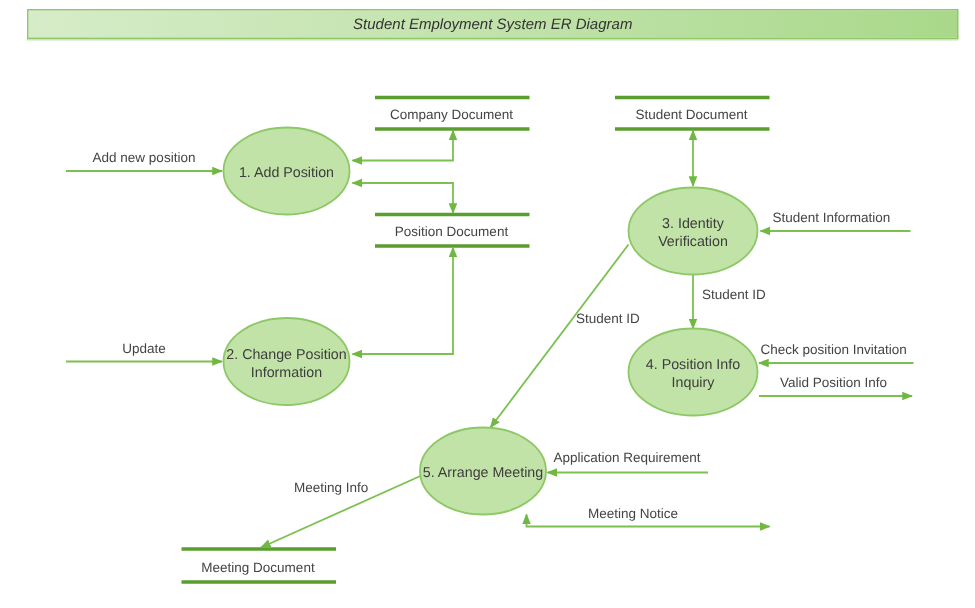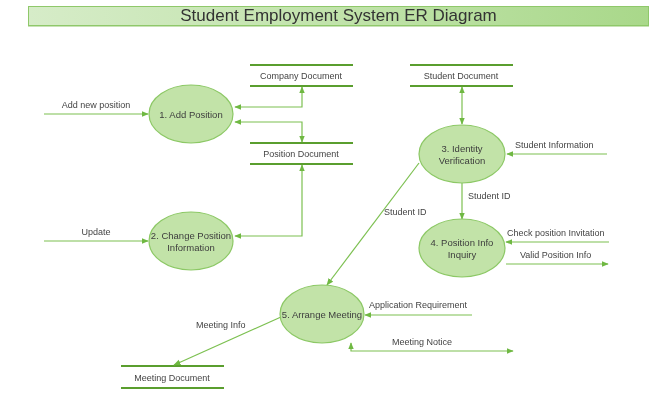--- a/index.html
+++ b/index.html
@@ -1,23 +1,23 @@
 <!DOCTYPE html>
 <html><head>
 <meta charset="utf-8">
 <style>
   html, body { margin: 0; padding: 0; background: #ffffff; }
   body { width: 650px; height: 405px; position: relative; overflow: hidden;
          font-family: "Liberation Sans", sans-serif; }
   .title-bar {
-    position: absolute; left: 28px; top: 6px; width: 621px; height: 20px;
+    position: absolute; left: 18px; top: 6px; width: 621px; height: 20px;
     background: linear-gradient(to right, #d6ecc8 0%, #bfe2a8 55%, #a9d88a 100%);
     border: 1px solid #8fc86a; box-sizing: border-box;
     display: flex; align-items: center; justify-content: center;
-    font-size: 17px; color: #333; box-shadow: 0 1px 0 #c8e3b6;
+    font-size: 10px; color: #333; box-shadow: 0 1px 0 #c8e3b6; font-style: italic;
   }
   svg { position: absolute; left: 0; top: 0; }
   .lbl { font-family: "Liberation Sans", sans-serif; font-size: 9px; fill: #444; }
   .nlbl { font-family: "Liberation Sans", sans-serif; font-size: 9.5px; fill: #3d3d3d; }
   .flow { stroke: #7cc050; stroke-width: 1.2; fill: none; }
   .store { stroke: #5a9e2e; stroke-width: 2.2; }
   .proc { fill: #c2e3a8; stroke: #8cc865; stroke-width: 1.2; }
 </style>
 </head>
 <body>

